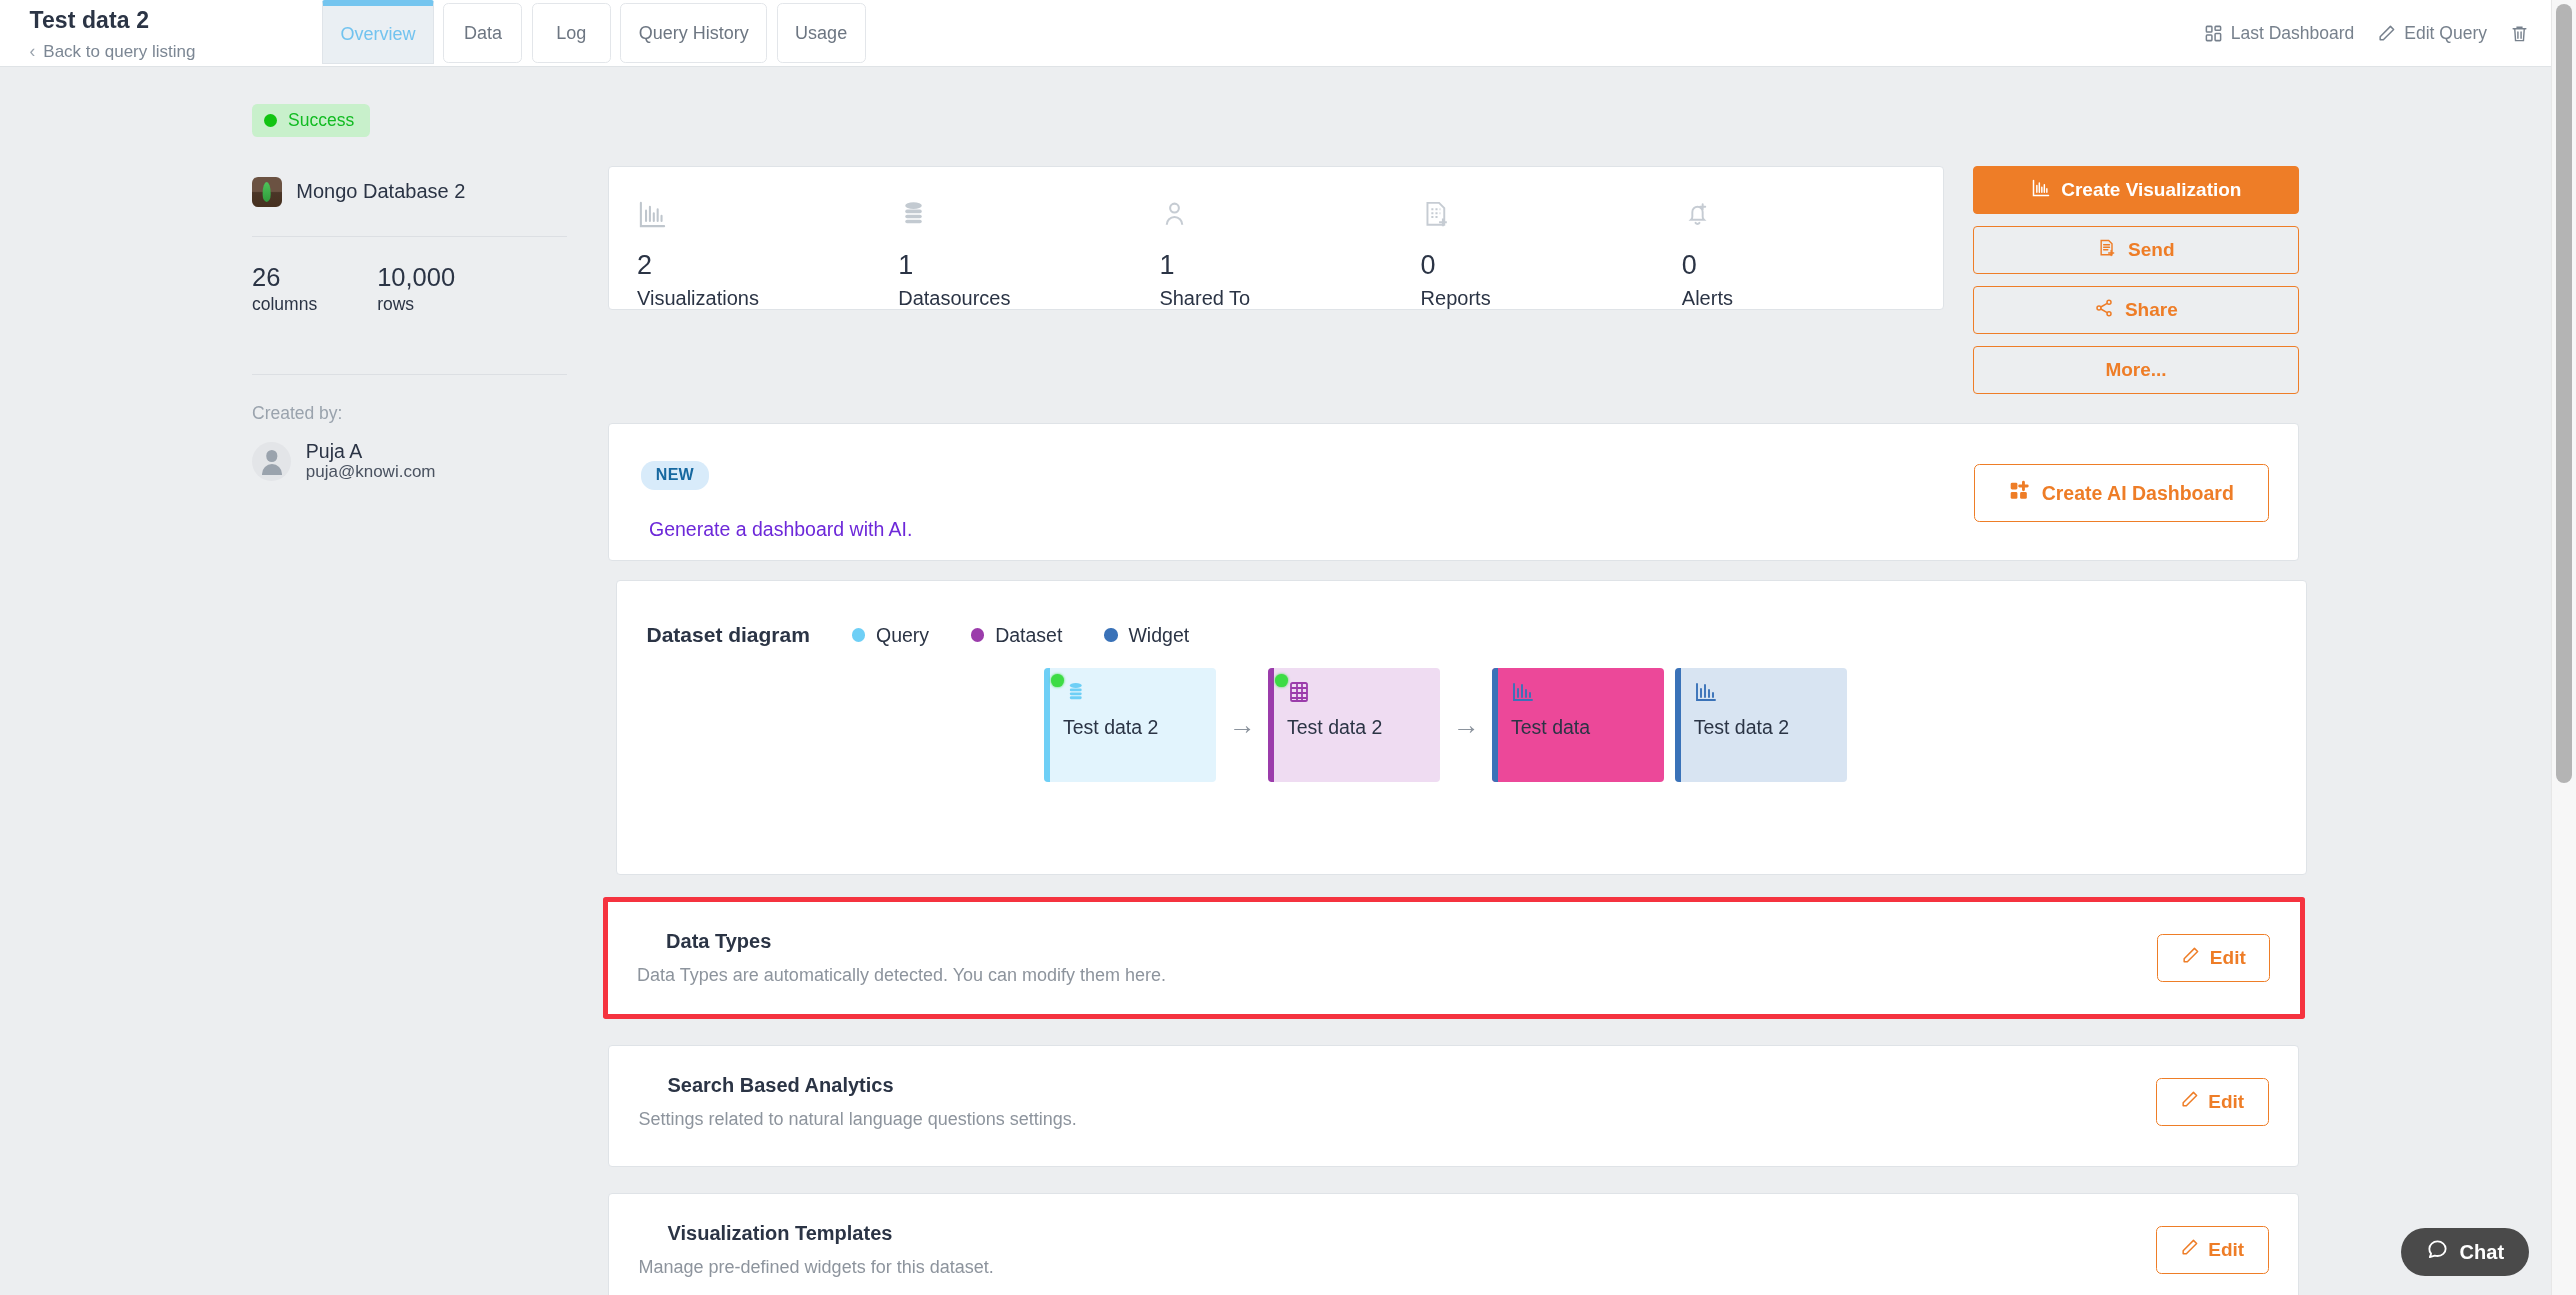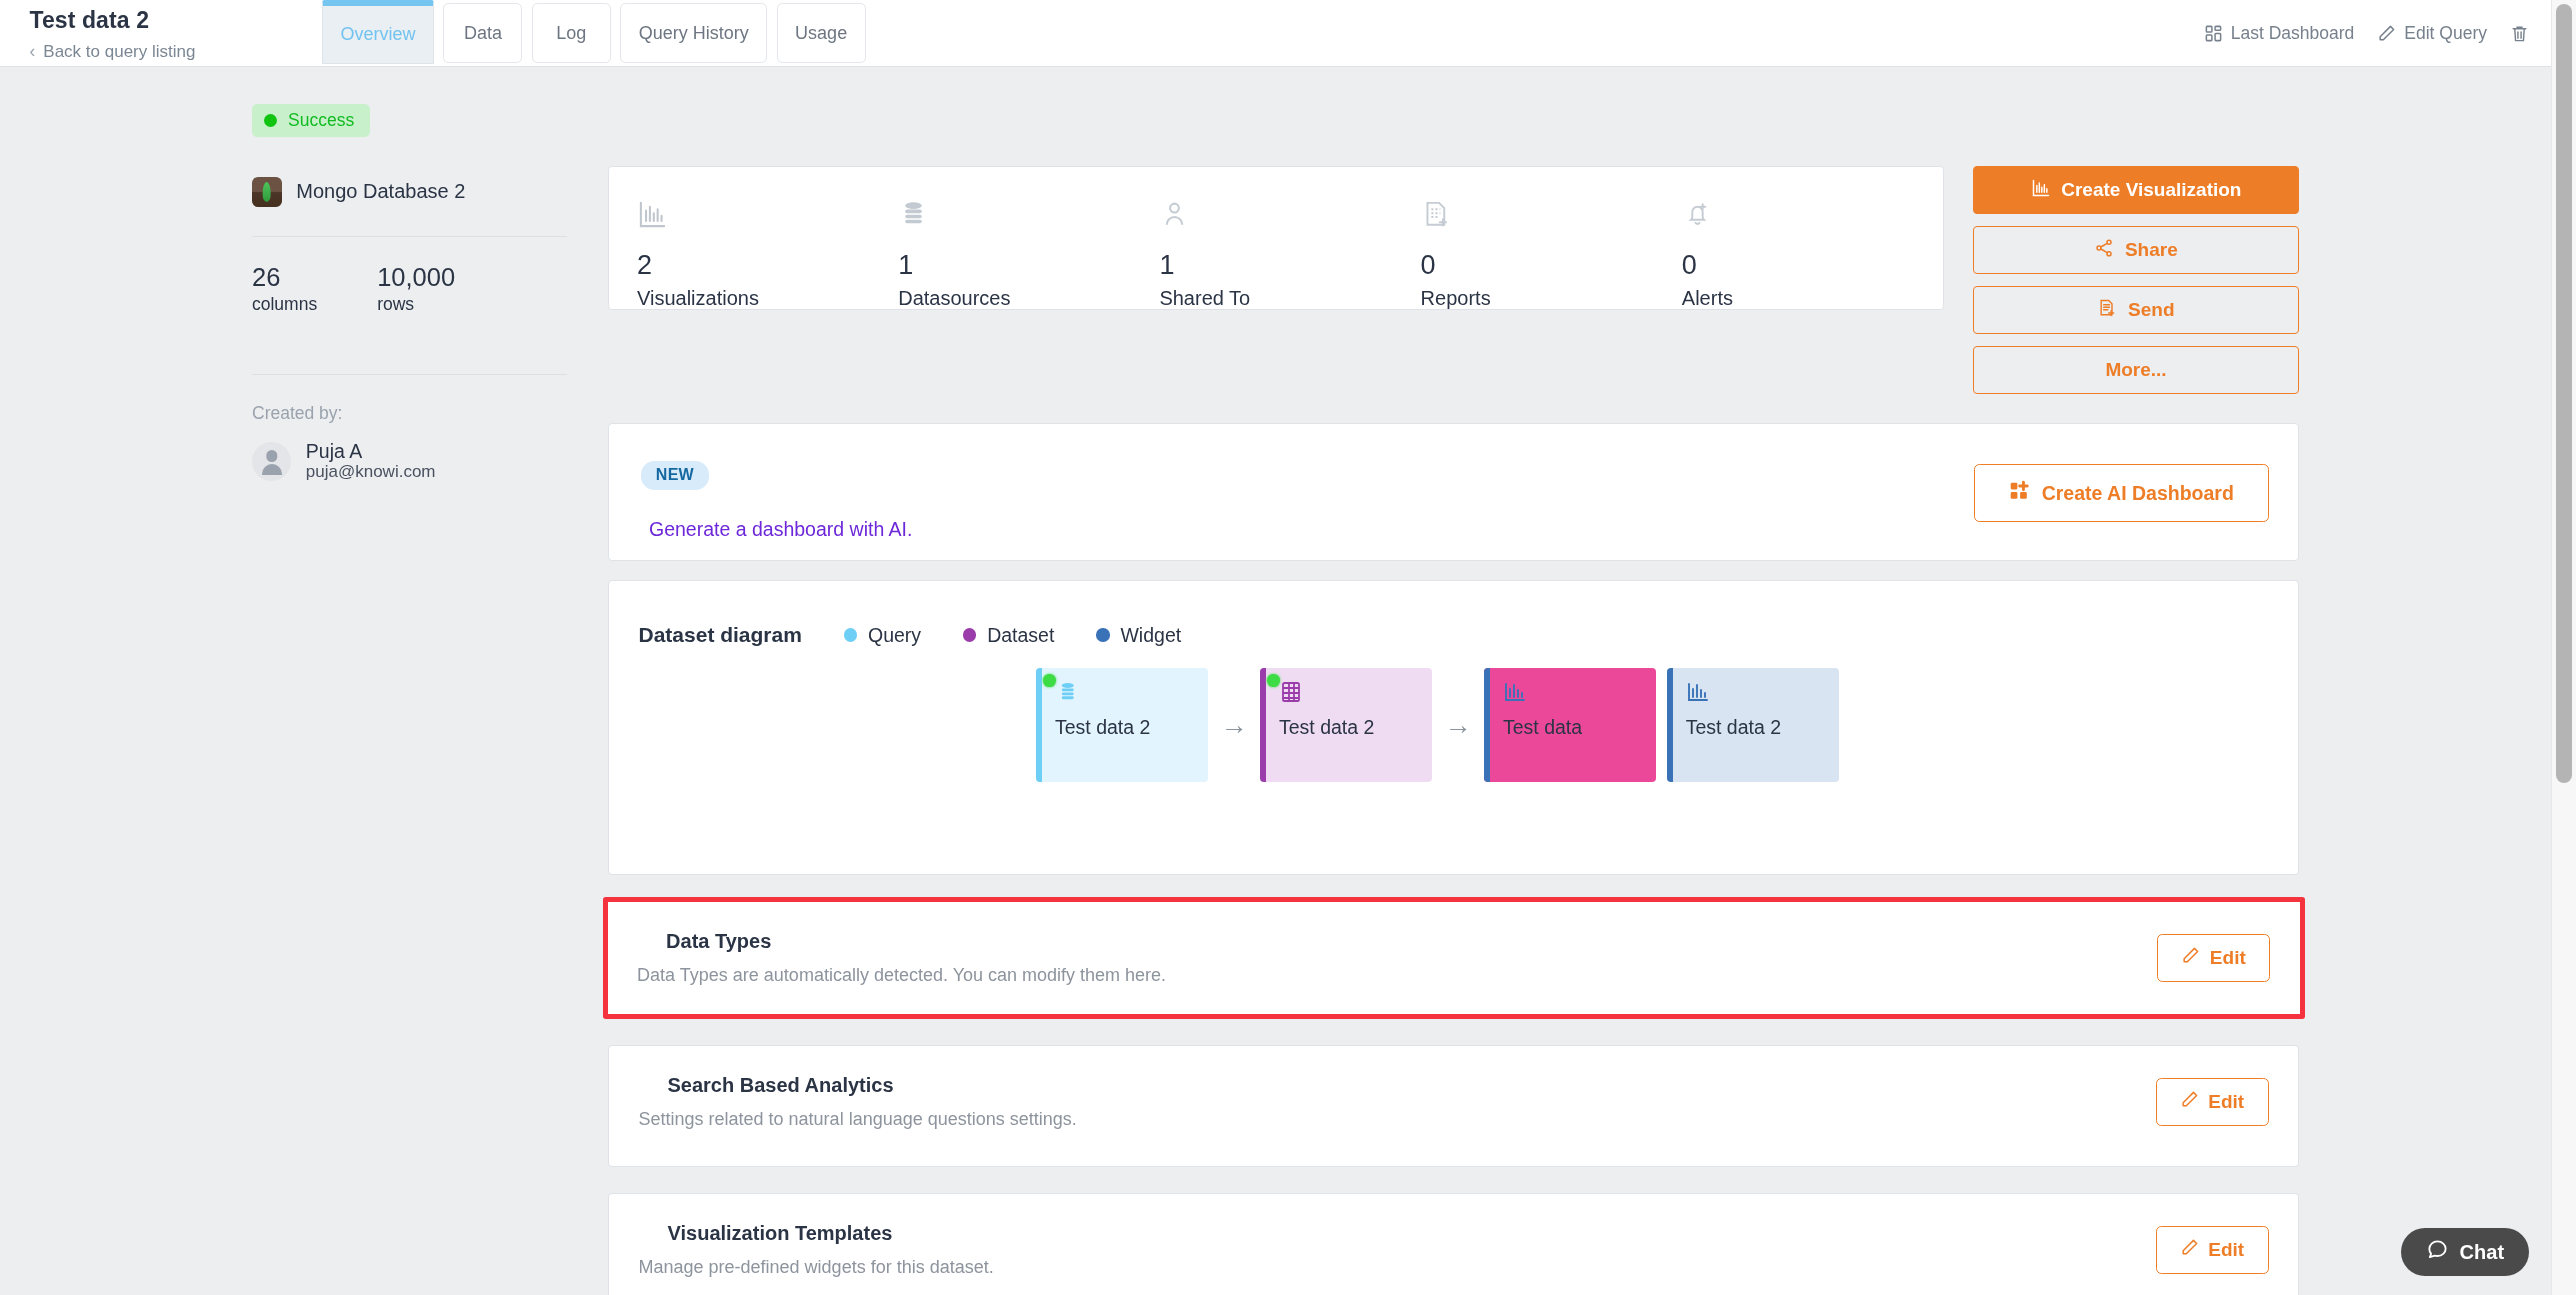--- a/index.html
+++ b/index.html
@@ -137,21 +137,21 @@
   .ai-text { position: absolute; left: 40px; top: 94px; font-size: 19.5px; color: #6d28d9; }
   .ai-btn {
     position: absolute; right: 29.5px; top: 40px;
     width: 295px; height: 58px; border-radius: 5.4px;
     border: 1.3px solid #ee7d27; color: #ee7d27; background: #fff;
     display: flex; align-items: center; justify-content: center; gap: 12px;
     font-size: 19.5px; font-weight: 700; cursor: pointer;
   }
 
   .diagram-card {
-    position: absolute; left: 0; top: 513px; width: 1691px; height: 295px;
+    position: absolute; left: 8px; top: 513px; width: 1691px; height: 295px;
   }
   .diagram-head {
     position: absolute; left: 29.5px; top: 42px;
     display: flex; align-items: center; gap: 42px;
   }
   .dg-title { font-size: 21px; font-weight: 700; color: #2b3445; }
   .lg { display: flex; align-items: center; gap: 10.7px; font-size: 19.5px; color: #2b3445; }
   .lg i { width: 13.4px; height: 13.4px; border-radius: 50%; display: block; }
 
   .nodes {
@@ -378,38 +378,38 @@
         <span>
           <svg width="20" height="20" viewBox="0 0 24 24" fill="none" stroke="#ffffff" stroke-width="1.8" stroke-linecap="round">
             <path d="M3 3v18h18"></path>
               <path d="M7 17V9M10 17V6M13 17v-6M16 17V8M19 17v-4"></path>
           </svg>
         </span>
         <span>Create Visualization</span>
       </div>
       <div class="btn btn-outline">
         <span>
+          <svg width="20" height="20" viewBox="0 0 24 24" fill="none" stroke="#ee7d27" stroke-width="1.7" stroke-linecap="round">
+            <path d="M5 3h9l4 4v13H5z"></path>
+              <path d="M8 8h7M8 11h7M8 14h5"></path>
+              <path d="M17 15v6M14 18h6"></path>
+          </svg>
+        </span>
+        <span>Send</span>
+      </div>
+      <div class="btn btn-outline">
+        <span>
           <svg width="20" height="20" viewBox="0 0 24 24" fill="none" stroke="#ee7d27" stroke-width="1.8" stroke-linecap="round">
             <circle cx="18" cy="5" r="2.4"></circle>
               <circle cx="6" cy="12" r="2.4"></circle>
               <circle cx="18" cy="19" r="2.4"></circle>
             <path d="M8.2 10.8l7.6-4.4M8.2 13.2l7.6 4.4"></path>
           </svg>
         </span>
         <span>Share</span>
-      </div>
-      <div class="btn btn-outline">
-        <span>
-          <svg width="20" height="20" viewBox="0 0 24 24" fill="none" stroke="#ee7d27" stroke-width="1.7" stroke-linecap="round">
-            <path d="M5 3h9l4 4v13H5z"></path>
-              <path d="M8 8h7M8 11h7M8 14h5"></path>
-              <path d="M17 15v6M14 18h6"></path>
-          </svg>
-        </span>
-        <span>Send</span>
       </div>
       <div class="btn btn-outline">
         <span>More...</span>
       </div>
     </div>
 
     <div class="card ai-card">
       <div class="new-badge">NEW</div>
       <div class="ai-text">Generate a dashboard with AI.</div>
       <div class="ai-btn">

